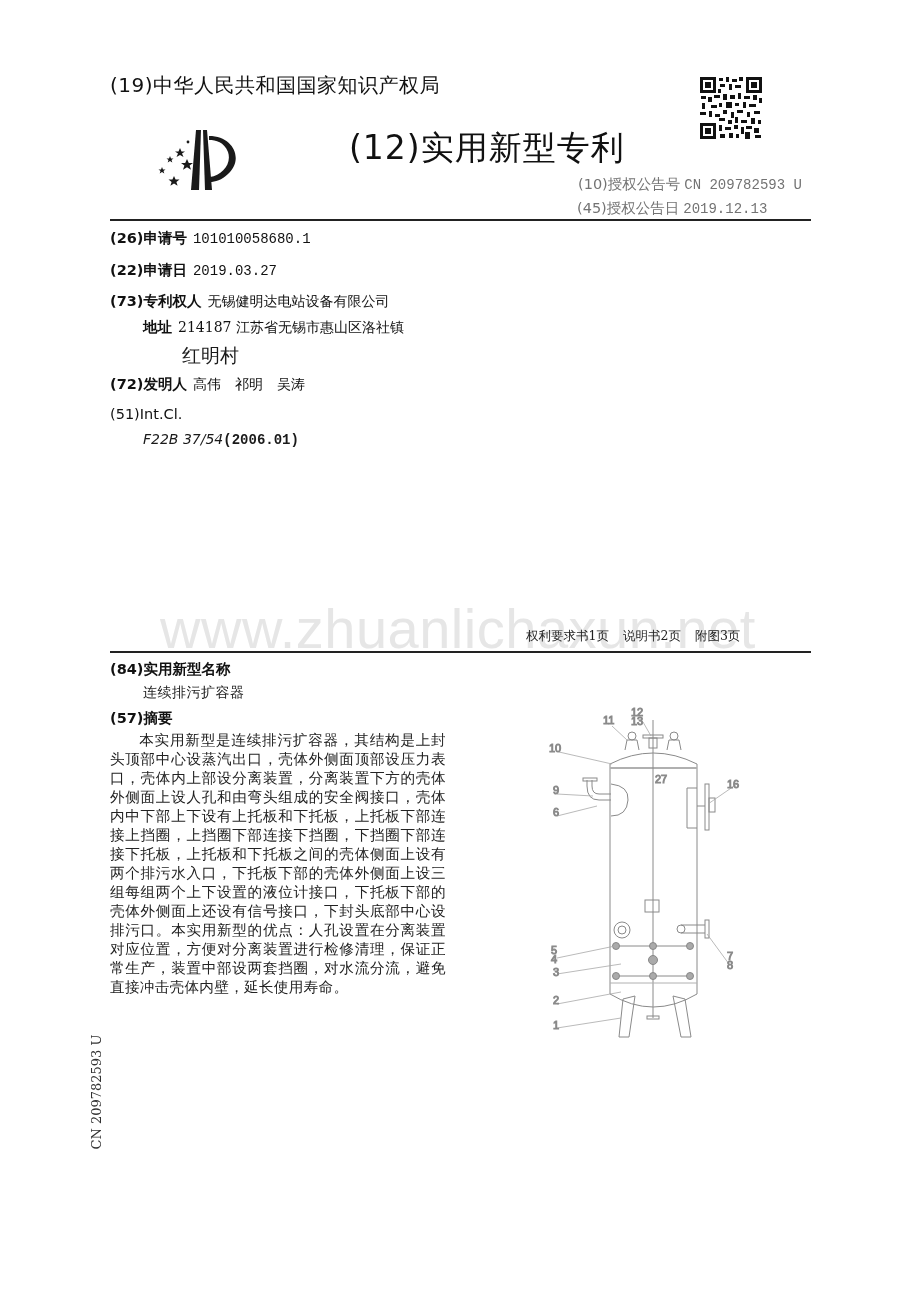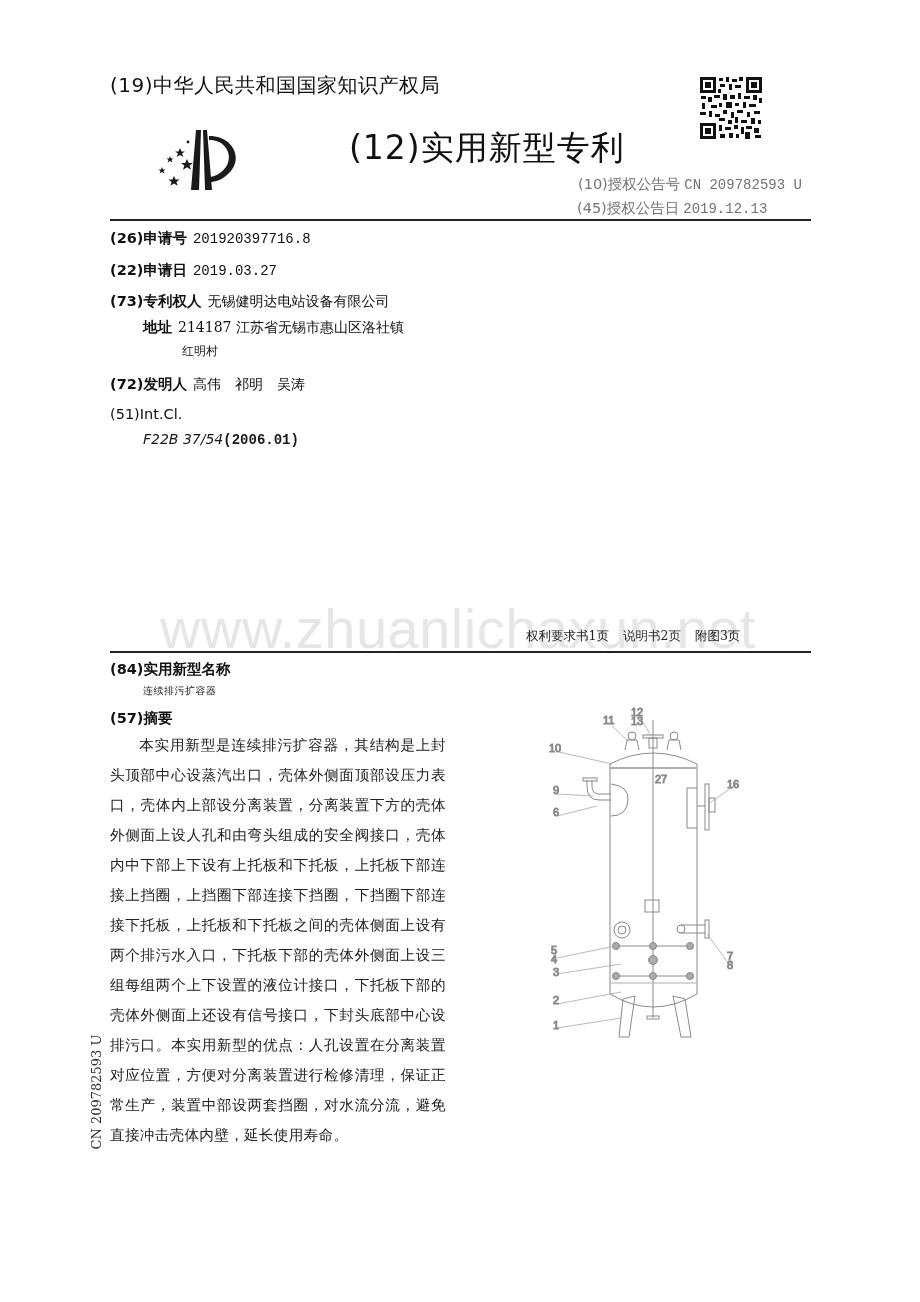--- a/index.html
+++ b/index.html
@@ -25,38 +25,38 @@
   .field { font-size: 14.5px; white-space: nowrap; color: #111; }
   .field .lbl { font-weight: bold; font-family: "DejaVu Sans", sans-serif; }
   .field .val { font-family: "DejaVu Serif", serif; font-size: 14px; margin-left: 6px; }
   .field .mval { font-family: "Liberation Mono", monospace; font-size: 14px; margin-left: 6px; }
   .field .plain { font-family: "DejaVu Sans", sans-serif; }
 
   #f21 { left: 110px; top: 229px; }
   #f22 { left: 110px; top: 261px; }
   #f73 { left: 110px; top: 292px; }
   #f73addr { left: 143px; top: 318px; }
-  #f73addr2 { left: 182px; top: 343px; font-size: 12px; font-family: "DejaVu Serif", serif; }
+  #f73addr2 { left: 182px; top: 343px; font-size: 19px; font-family: "DejaVu Serif", serif; }
   #f72 { left: 110px; top: 375px; }
   #f72 .val span { margin-right: 14px; }
   #f51 { left: 110px; top: 406px; }
   #f51cls { left: 143px; top: 431px; font-size: 14px; }
   #f51cls .ital { font-style: italic; font-family: "DejaVu Sans", sans-serif; }
   #f51cls .ver { font-family: "Liberation Mono", monospace; font-weight: bold; }
 
   #watermark { left: 160px; top: 596px; font-size: 56px; color: #e6e6e6; letter-spacing: 0.5px;
                font-family: "Liberation Sans", sans-serif; white-space: nowrap; }
   #pagecount { left: 526px; top: 628px; font-size: 12.5px; font-family: "DejaVu Serif", serif; color: #222; white-space: nowrap; }
   #pagecount span { margin-right: 14px; }
 
   #f54 { left: 110px; top: 660px; }
-  #title { left: 143px; top: 684px; font-size: 10px; font-family: "DejaVu Serif", serif; color: #222; letter-spacing: 0.5px; }
+  #title { left: 143px; top: 684px; font-size: 14px; font-family: "DejaVu Serif", serif; color: #222; letter-spacing: 0.5px; }
   #f57 { left: 110px; top: 709px; }
 
-  #abstract { left: 110px; top: 730px; width: 336px; font-size: 14.6px; line-height: 30px;
+  #abstract { left: 110px; top: 730px; width: 336px; font-size: 14.6px; line-height: 19px;
               font-family: "DejaVu Serif", serif; color: #222; text-align: justify; text-indent: 2em;
               letter-spacing: 0.3px; }
 
   #side-id { left: 88px; top: 1030px; width: 16px; height: 120px; }
   #side-id span { position: absolute; left: -52px; top: 52px; width: 120px; transform: rotate(-90deg);
                   font-family: "DejaVu Serif", serif; font-size: 13px; color: #333; white-space: nowrap; }
 
   #drawing { left: 545px; top: 702px; width: 220px; height: 340px; }
   .callout { font-family: "Liberation Sans", sans-serif; font-size: 11px; fill: #9a9a9a; }
 </style>
@@ -146,21 +146,21 @@
 <div id="pub-no" class="abs pubrow">
   <span class="lbl">(10)授权公告号</span><span class="val">CN 209782593 U</span>
 </div>
 <div id="pub-date" class="abs pubrow">
   <span class="lbl">(45)授权公告日</span><span class="val">2019.12.13</span>
 </div>
 
 <div id="rule-top" class="abs rule"></div>
 
 <div id="f21" class="abs field">
-  <span class="lbl">(26)申请号</span><span class="mval">201920397716.8</span>
+  <span class="lbl">(26)申请号</span><span class="mval">101010058680.1</span>
 </div>
 <div id="f22" class="abs field">
   <span class="lbl">(22)申请日</span><span class="mval">2019.03.27</span>
 </div>
 <div id="f73" class="abs field">
   <span class="lbl">(73)专利权人</span><span class="val">无锡健明达电站设备有限公司</span>
 </div>
 <div id="f73addr" class="abs field">
   <span class="lbl">地址</span><span class="val">214187 江苏省无锡市惠山区洛社镇</span>
 </div>

